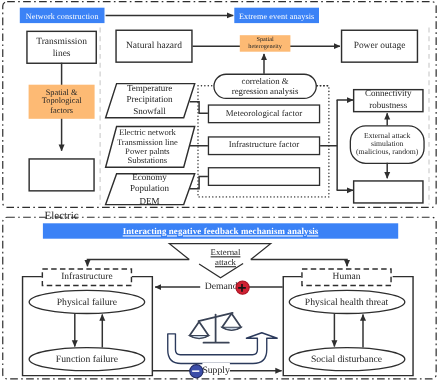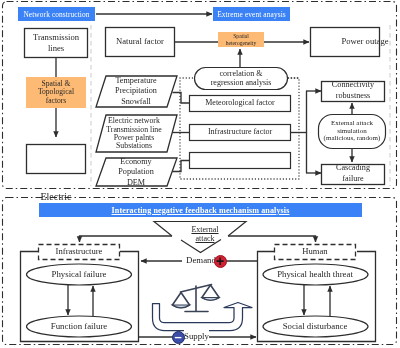--- a/index.html
+++ b/index.html
@@ -115,22 +115,22 @@
 <div class="banner" style="left:213px;top:7px;width:77px;height:14px;font-size:7.4px;">Extreme event anaysis</div>
 
 <div class="lbl" style="left:24px;top:29px;width:64px;height:28px;font-size:8.6px;line-height:1.25;">Transmission
 lines</div>
 <div class="lbl bg" style="left:26px;top:77px;width:60px;height:31px;font-size:7.6px;">Spatial &amp;
 Topological
 factors</div>
 <div class="lbl" style="left:26px;top:145px;width:60px;height:28px;font-size:10px;line-height:1.25;margin-top:44px;">Electric
 network</div>
 
-<div class="lbl" style="left:105px;top:28px;width:70px;height:28px;font-size:8.6px;">Natural factor</div>
-<div class="lbl" style="left:310px;top:28px;width:70px;height:28px;font-size:8.6px;padding-left:20px;">Power outage</div>
+<div class="lbl" style="left:105px;top:28px;width:70px;height:28px;font-size:8.6px;">Natural hazard</div>
+<div class="lbl" style="left:310px;top:28px;width:70px;height:28px;font-size:8.6px;">Power outage</div>
 <div class="lbl bg" style="left:218px;top:32px;width:46px;height:15px;font-size:5.6px;">Spatial
 heterogeneity</div>
 
 <div class="lbl" style="left:195px;top:68px;width:92px;height:21px;font-size:8px;">correlation &amp;
 regression analysis</div>
 
 <div class="lbl" style="left:100px;top:76px;width:72px;height:31px;font-size:8.2px;line-height:1.25;">Temperature
 Precipitation
 Snowfall</div>
 <div class="lbl" style="left:98px;top:116px;width:72px;height:36px;font-size:7.8px;line-height:1.07;">Electric network
@@ -142,22 +142,20 @@
 DEM</div>
 
 <div class="lbl" style="left:190px;top:96px;width:100px;height:15px;font-size:8px;">Meteorological factor</div>
 <div class="lbl" style="left:190px;top:125px;width:100px;height:15px;font-size:8px;">Infrastructure factor</div>
 
 <div class="lbl" style="left:321px;top:80px;width:64px;height:21px;font-size:8.2px;line-height:1.25;">Connectivity
 robustness</div>
 <div class="lbl" style="left:318px;top:115px;width:68px;height:33px;font-size:7px;">External attack
 simulation
 (malicious, random)</div>
-<div class="lbl" style="left:321px;top:163px;width:64px;height:21px;font-size:8.2px;line-height:1.25;">Cascading
-failure</div>
 
 <div class="banner bold" style="left:39px;top:203px;width:323px;height:14px;font-size:8.1px;">Interacting negative feedback mechanism analysis</div>
 
 <div class="lbl" style="left:181px;top:221px;width:48px;height:28px;font-size:8px;text-decoration:underline;">External
 attack</div>
 
 <div class="lbl" style="left:39px;top:245px;width:80px;height:14px;font-size:8.6px;">Infrastructure</div>
 <div class="lbl" style="left:275px;top:245px;width:80px;height:14px;font-size:8.6px;">Human</div>
 
 <div class="lbl" style="left:27px;top:265px;width:104px;height:19px;font-size:8.8px;">Physical failure</div>

